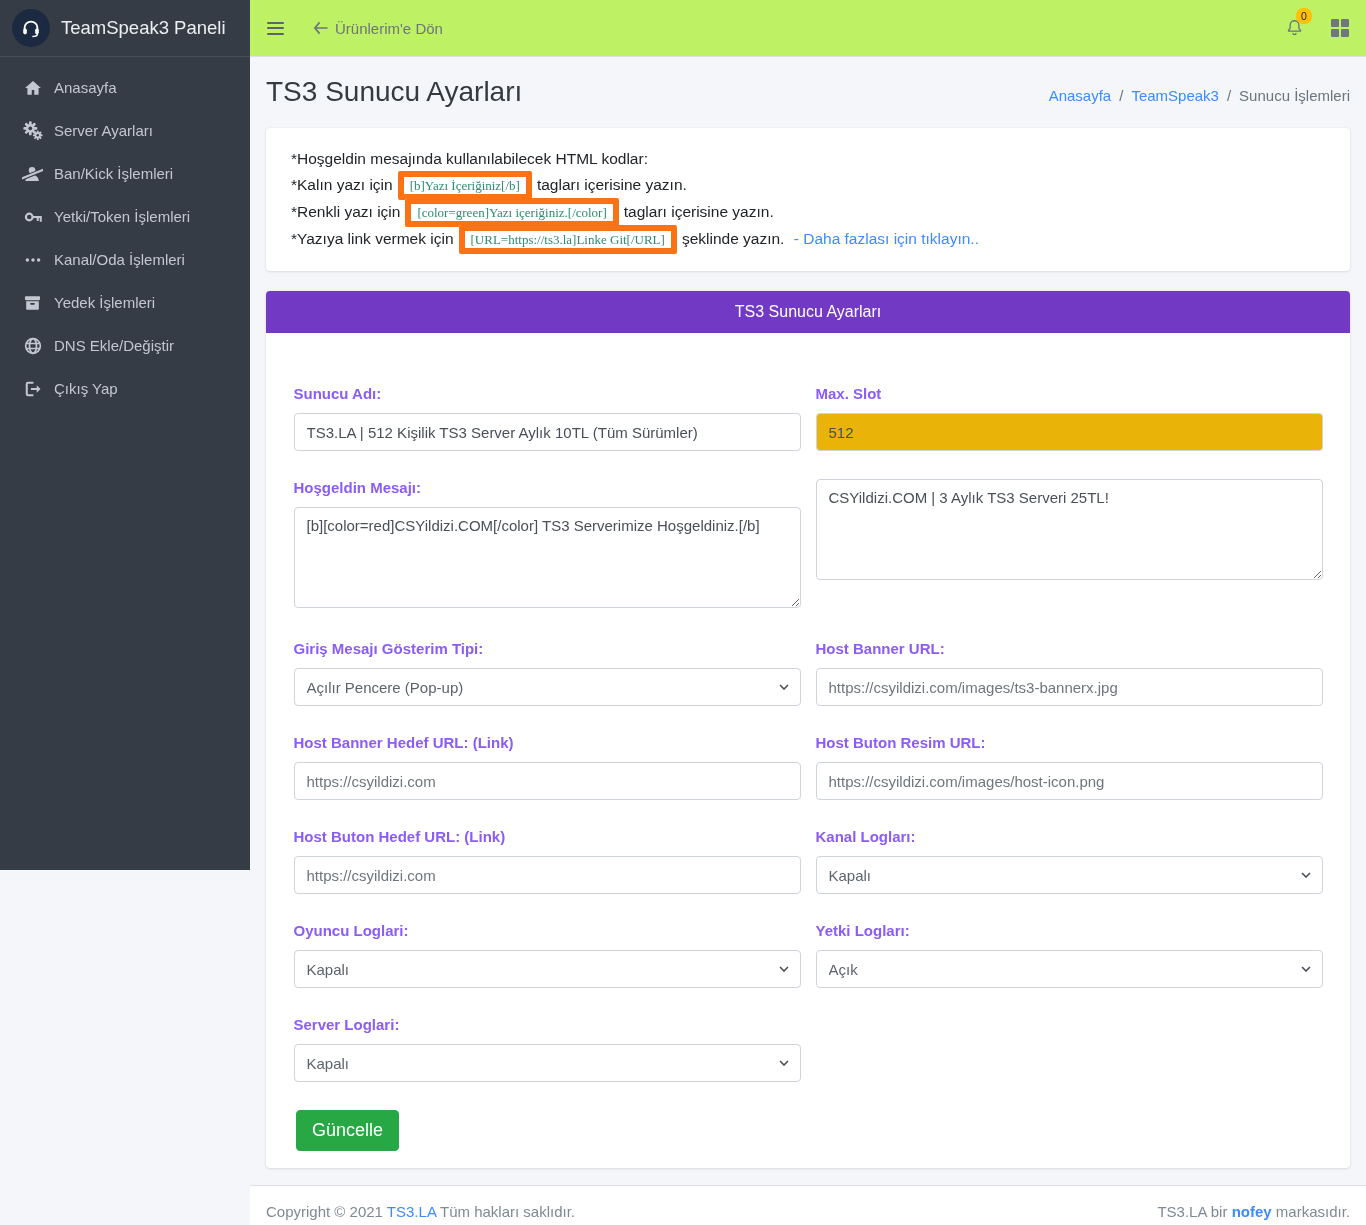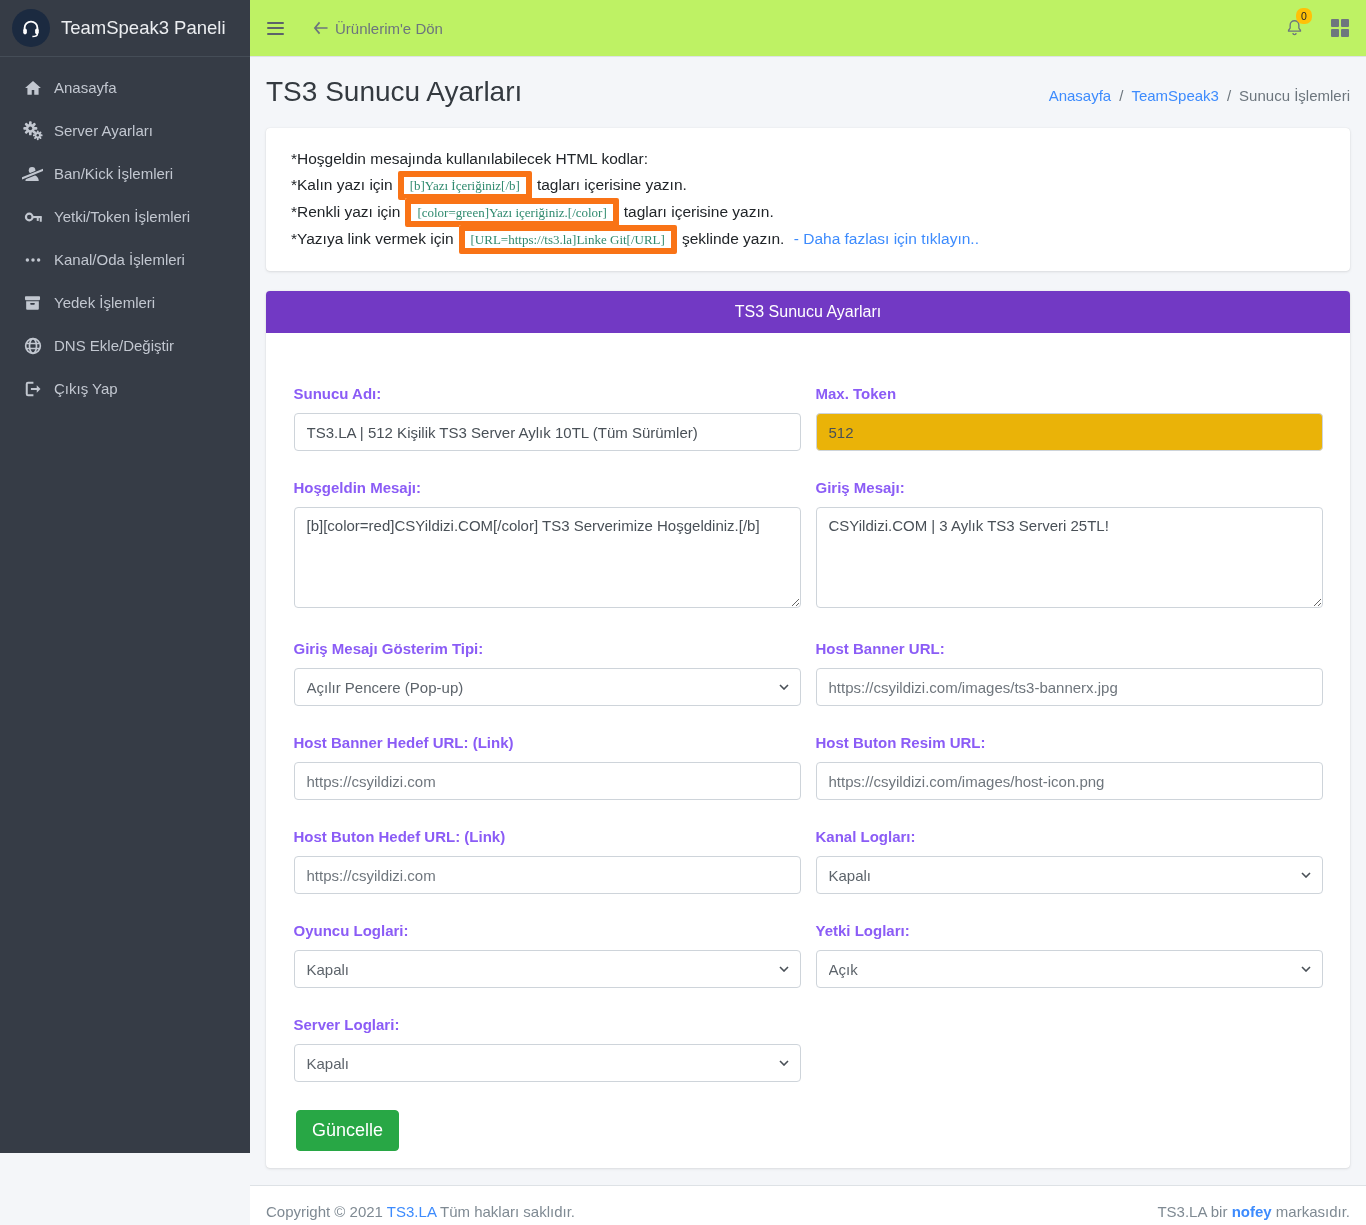--- a/index.html
+++ b/index.html
@@ -8,21 +8,21 @@
     font-family: "Liberation Sans", sans-serif;
     background: #f4f6f9;
     overflow: hidden;
     position: relative;
   }
   a { text-decoration: none; cursor: pointer; }
 
   
   .sidebar {
     position: absolute; left:0; top:0;
-    width: 250px; height: 1153px;
+    width: 250px; height: 870px;
     background: #363c46;
     z-index: 5;
   }
   .brand {
     height: 57px; display:flex; align-items:center;
     padding: 0 12px;
     border-bottom: 1px solid #454d57;
   }
   .brand-logo {
     width: 38px; height: 38px; border-radius: 50%;
@@ -318,36 +318,35 @@
 
       <div class="row">
         <div class="col">
           <div class="form-group">
             <label class="form-label">Sunucu Adı:</label>
             <input class="form-control" type="text" value="TS3.LA | 512 Kişilik TS3 Server Aylık 10TL (Tüm Sürümler)" style="">
           </div>
         </div>
         <div class="col">
           <div class="form-group">
-            <label class="form-label">Max. Token</label>
+            <label class="form-label">Max. Slot</label>
             <input class="form-control" type="text" disabled="" value="512" style="">
           </div>
         </div>
       </div>
 
       <div class="row">
         <div class="col">
           <div class="form-group">
             <label class="form-label">Hoşgeldin Mesajı:</label>
             <textarea class="form-control" style="">[b][color=red]CSYildizi.COM[/color] TS3 Serverimize Hoşgeldiniz.[/b]</textarea>
           </div>
         </div>
         <div class="col">
           <div class="form-group">
-            <label class="form-label">Giriş Mesajı:</label>
             <textarea class="form-control" style="">CSYildizi.COM | 3 Aylık TS3 Serveri 25TL!</textarea>
           </div>
         </div>
       </div>
 
       <div class="row">
         <div class="col">
           <div class="form-group">
             <label class="form-label">Giriş Mesajı Gösterim Tipi:</label>
             <div class="select-wrap">

